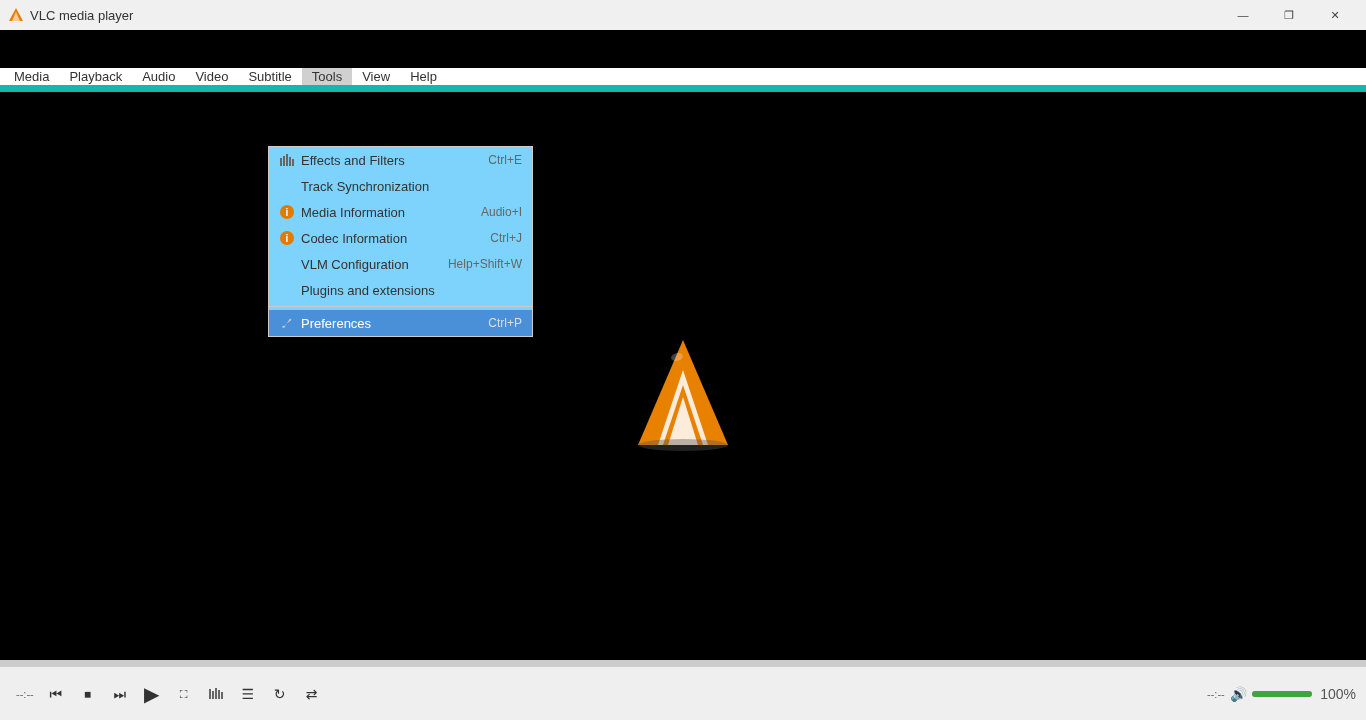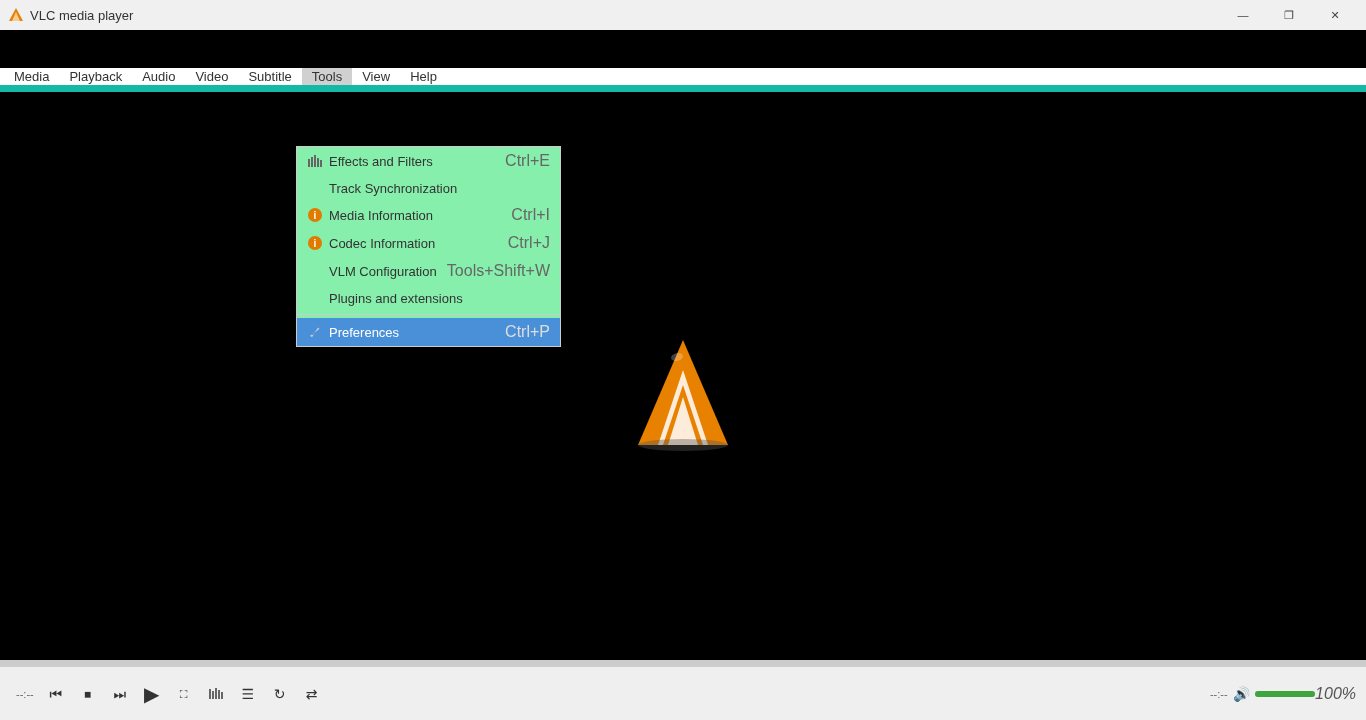--- a/index.html
+++ b/index.html
@@ -85,26 +85,25 @@
     .cone-svg {
       width: 100px;
       height: 120px;
     }
 
     
     .dropdown-menu {
       position: absolute;
       top: 54px;
       left: 268px;
-      background: #86efac;
+      background: #7dd3fc;
       border: 1px solid #ccc;
       box-shadow: 2px 2px 6px rgba(0,0,0,0.3);
       width: 265px;
       z-index: 1000;
-      margin-left: 28px;
     }
     .dropdown-item {
       display: flex;
       align-items: center;
       padding: 5px 10px 5px 8px;
       cursor: pointer;
       color: #333;
       font-size: 13px;
       position: relative;
     }
@@ -120,21 +119,21 @@
       align-items: center;
       justify-content: center;
       margin-right: 4px;
       flex-shrink: 0;
     }
     .item-label {
       flex: 1;
     }
     .shortcut {
       color: #666;
-      font-size: 16px;
+      font-size: 12px;
       margin-left: auto;
       text-align: right;
     }
     .dropdown-separator {
       height: 1px;
       background: #ccc;
       margin: 3px 0;
     }
 
     
@@ -195,24 +194,23 @@
       border-radius: 3px;
       position: relative;
     }
     .volume-fill {
       height: 100%;
       background: #3da53d;
       border-radius: 3px;
       width: 100%;
     }
     .volume-pct {
-      font-size: 16px;
+      font-size: 14px;
       color: #555;
-      margin-left: 0;
-      font-style: italic;
+      margin-left: 8px;
     }
 
     
     .info-icon {
       width: 14px;
       height: 14px;
       border-radius: 50%;
       background: #e07b00;
       color: #fff;
       font-size: 10px;
@@ -287,35 +285,35 @@
     <div class="dropdown-item">
       <div class="item-icon"></div>
       <span class="item-label">Track Synchronization</span>
     </div>
 
     <div class="dropdown-item">
       <div class="item-icon">
         <div class="info-icon">i</div>
       </div>
       <span class="item-label">Media Information</span>
-      <span class="shortcut">Ctrl+I</span>
+      <span class="shortcut">Audio+I</span>
     </div>
 
     <div class="dropdown-item">
       <div class="item-icon">
         <div class="info-icon">i</div>
       </div>
       <span class="item-label">Codec Information</span>
       <span class="shortcut">Ctrl+J</span>
     </div>
 
     <div class="dropdown-item">
       <div class="item-icon"></div>
       <span class="item-label">VLM Configuration</span>
-      <span class="shortcut">Tools+Shift+W</span>
+      <span class="shortcut">Help+Shift+W</span>
     </div>
 
 
 
     <div class="dropdown-item">
       <div class="item-icon"></div>
       <span class="item-label">Plugins and extensions</span>
     </div>
 
     <div class="dropdown-separator"></div>

